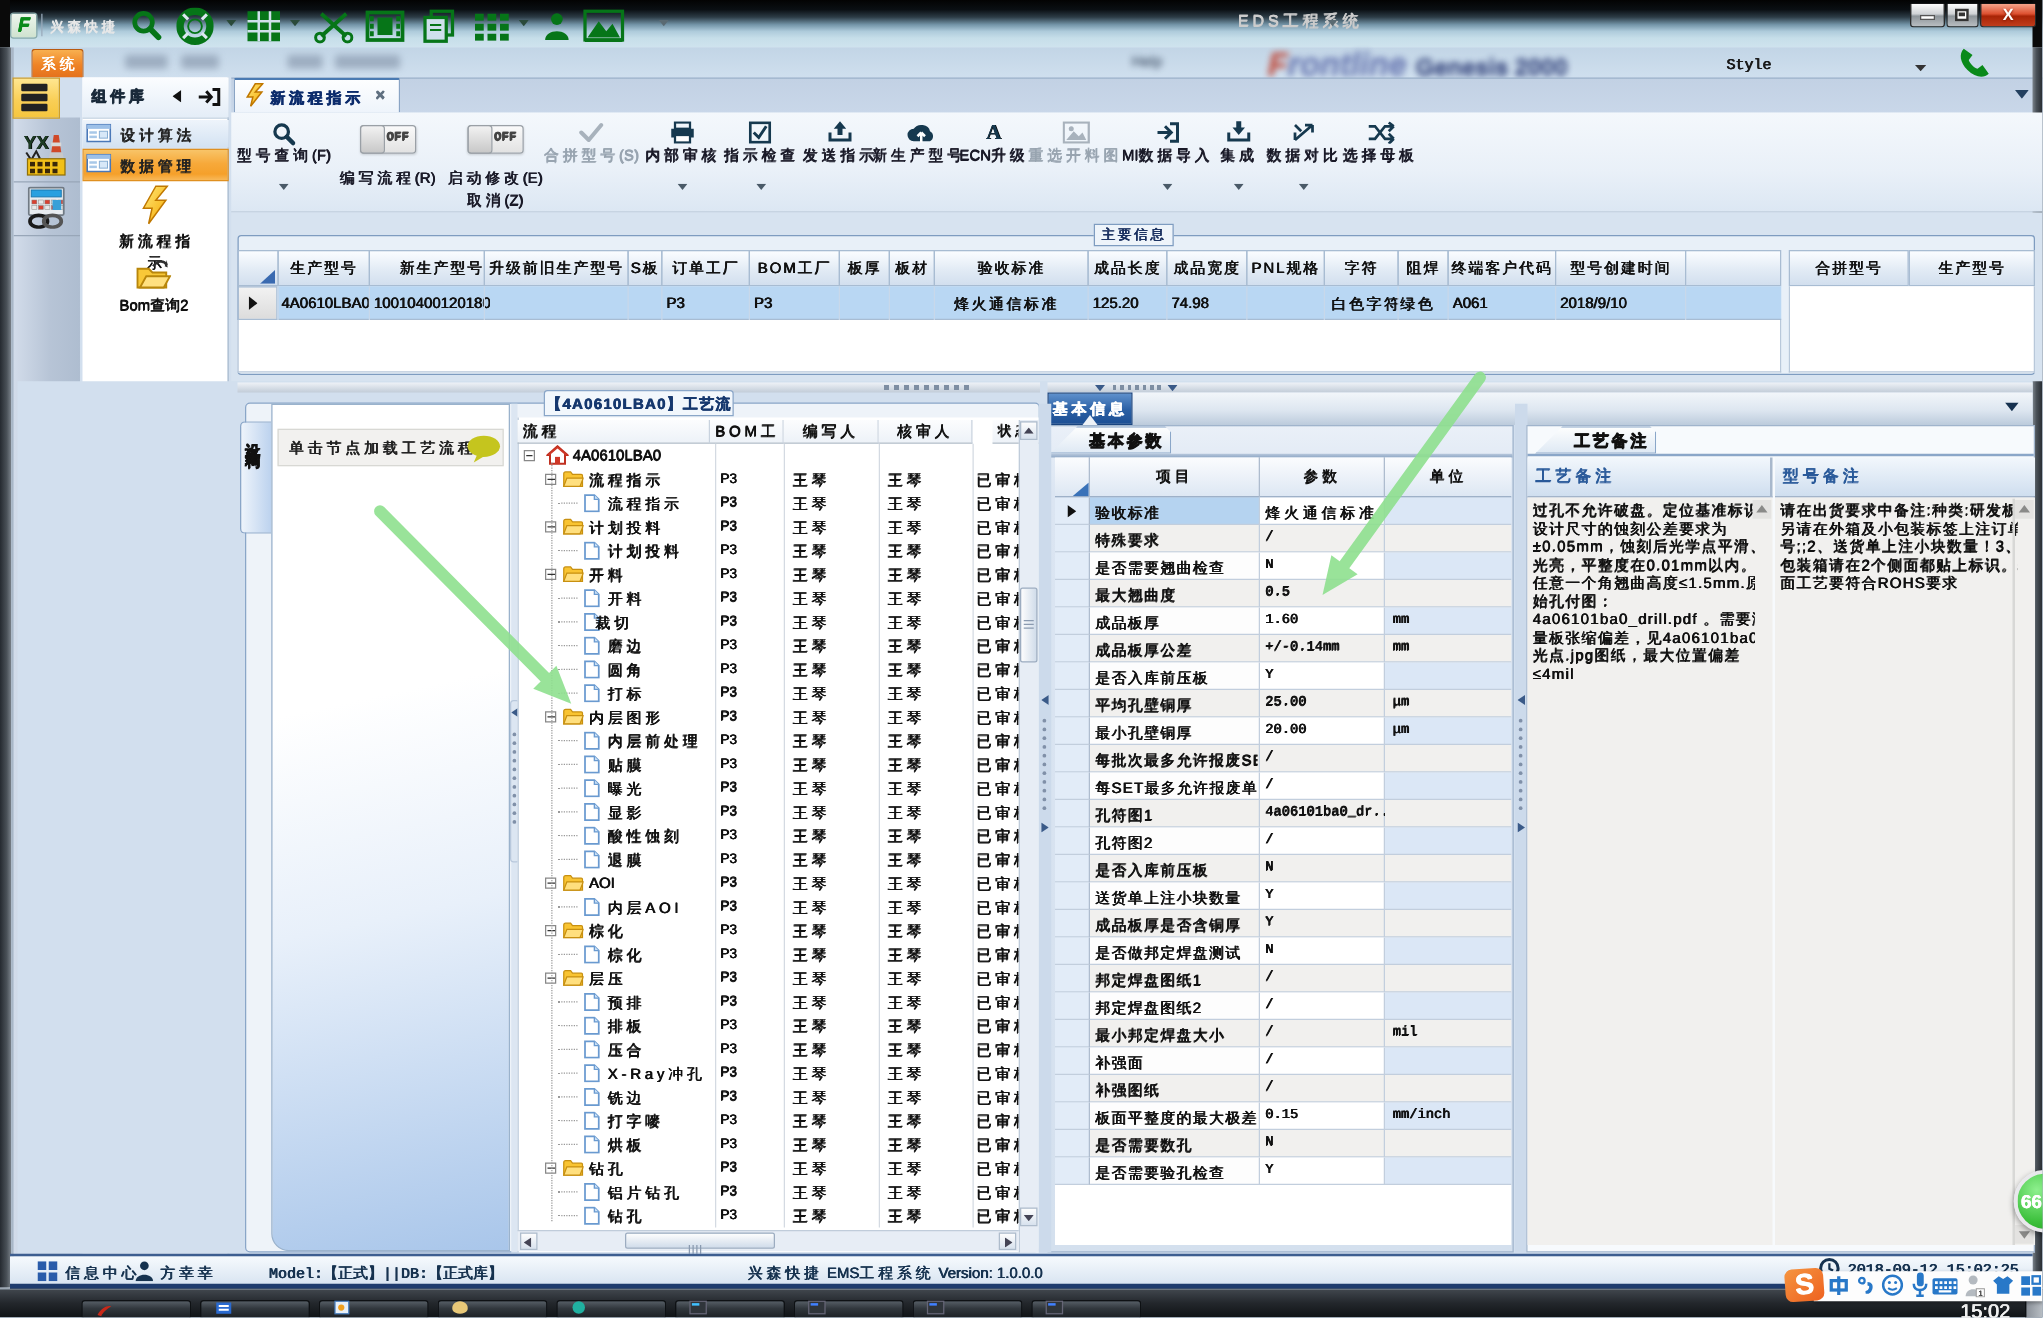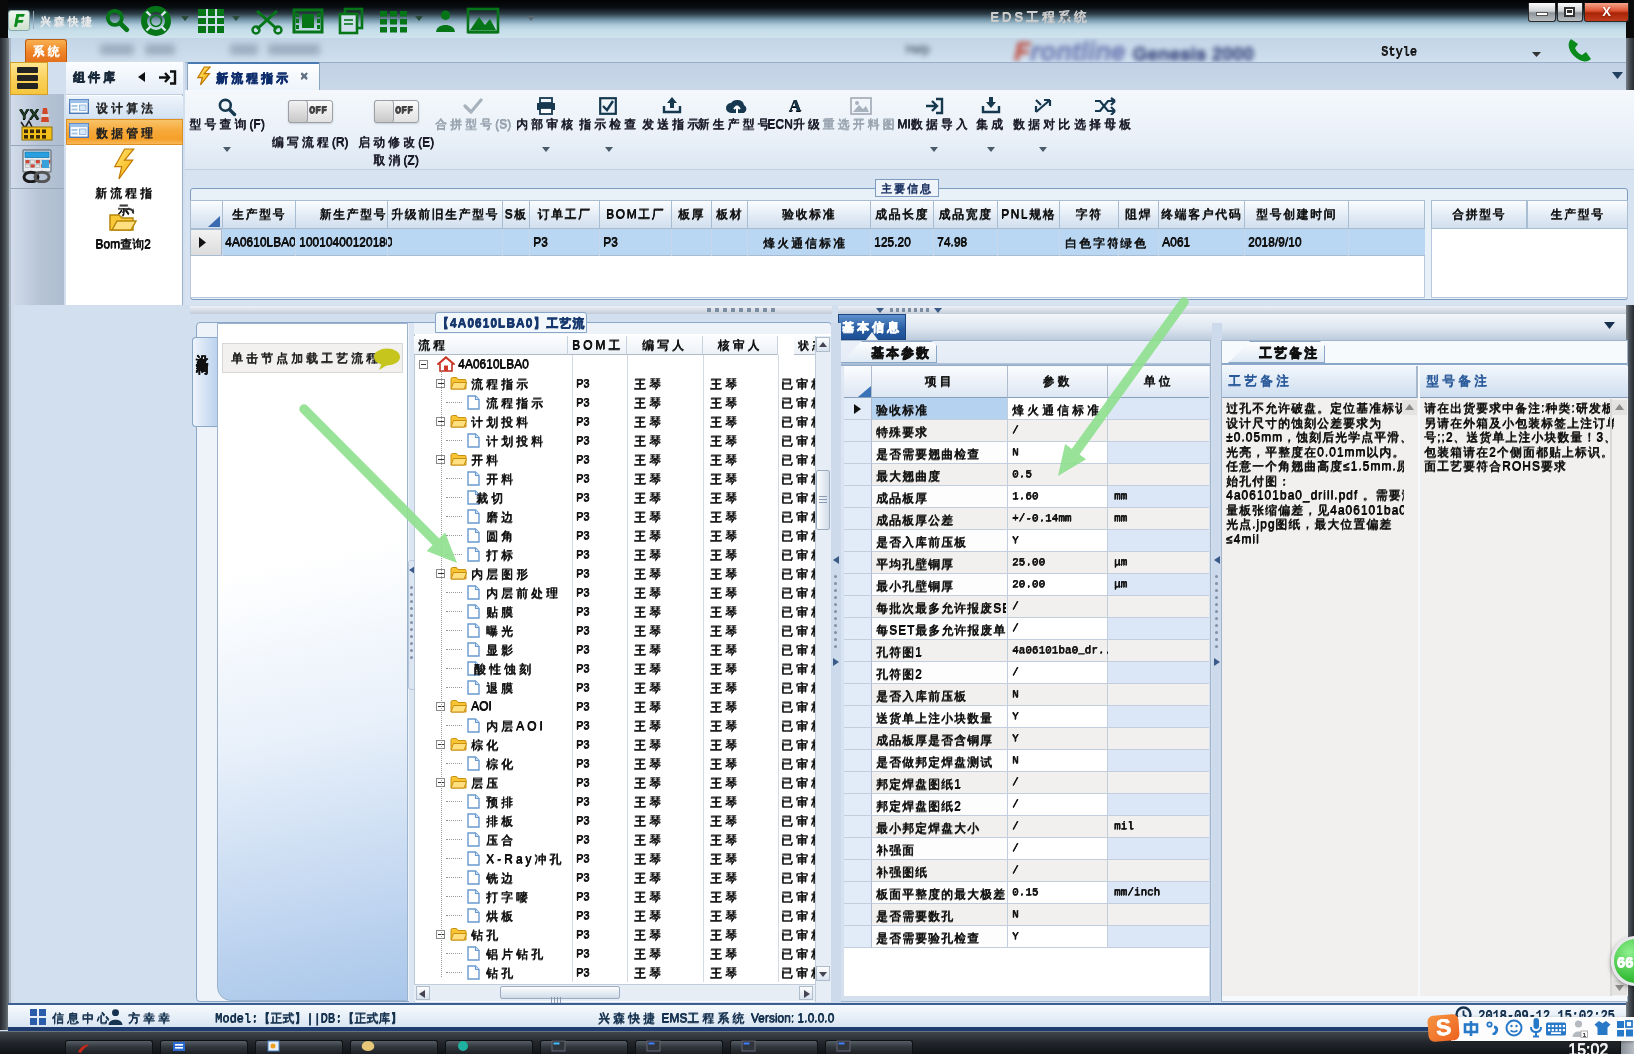--- a/index.html
+++ b/index.html
@@ -692,21 +692,21 @@
 <div style="position:absolute;left:634px;top:661px;width:40px;height:14px;font-size:12px;color:#111"><span class="ls">王琴</span></div>
 <div style="position:absolute;left:710px;top:661px;width:40px;height:14px;font-size:12px;color:#111"><span class="ls">王琴</span></div>
 <div style="position:absolute;left:781px;top:661px;width:36px;height:14px;font-size:12px;color:#111;overflow:hidden;white-space:nowrap"><span class="ls">已审核</span></div>
 <div style="position:absolute;left:446px;top:668px;width:16px;height:1px;border-top:1px dotted #999"></div>
 <div style="position:absolute;left:467px;top:661px;width:13px;height:15px">
     <svg width="13" height="15" viewBox="0 0 13 15">
       <path d="M1 1 L8.5 1 L12 4.5 L12 14 L1 14 Z" fill="#fff" stroke="#6a9ad0" stroke-width="1.4"></path>
       <path d="M8.5 1 L8.5 4.5 L12 4.5" fill="#cfe4f8" stroke="#6a9ad0" stroke-width="1.1"></path>
     </svg>
   </div>
-<div style="position:absolute;left:474px;top:661px;width:100px;height:15px;font-size:12px;color:#111;white-space:nowrap"><span class="ls">酸性蚀刻</span></div>
+<div style="position:absolute;left:486px;top:661px;width:100px;height:15px;font-size:12px;color:#111;white-space:nowrap"><span class="ls">酸性蚀刻</span></div>
 <div style="position:absolute;left:576px;top:681px;width:30px;height:13px;font-size:11px;color:#111">P3</div>
 <div style="position:absolute;left:634px;top:680px;width:40px;height:14px;font-size:12px;color:#111"><span class="ls">王琴</span></div>
 <div style="position:absolute;left:710px;top:680px;width:40px;height:14px;font-size:12px;color:#111"><span class="ls">王琴</span></div>
 <div style="position:absolute;left:781px;top:680px;width:36px;height:14px;font-size:12px;color:#111;overflow:hidden;white-space:nowrap"><span class="ls">已审核</span></div>
 <div style="position:absolute;left:446px;top:687px;width:16px;height:1px;border-top:1px dotted #999"></div>
 <div style="position:absolute;left:467px;top:680px;width:13px;height:15px">
     <svg width="13" height="15" viewBox="0 0 13 15">
       <path d="M1 1 L8.5 1 L12 4.5 L12 14 L1 14 Z" fill="#fff" stroke="#6a9ad0" stroke-width="1.4"></path>
       <path d="M8.5 1 L8.5 4.5 L12 4.5" fill="#cfe4f8" stroke="#6a9ad0" stroke-width="1.1"></path>
     </svg>

